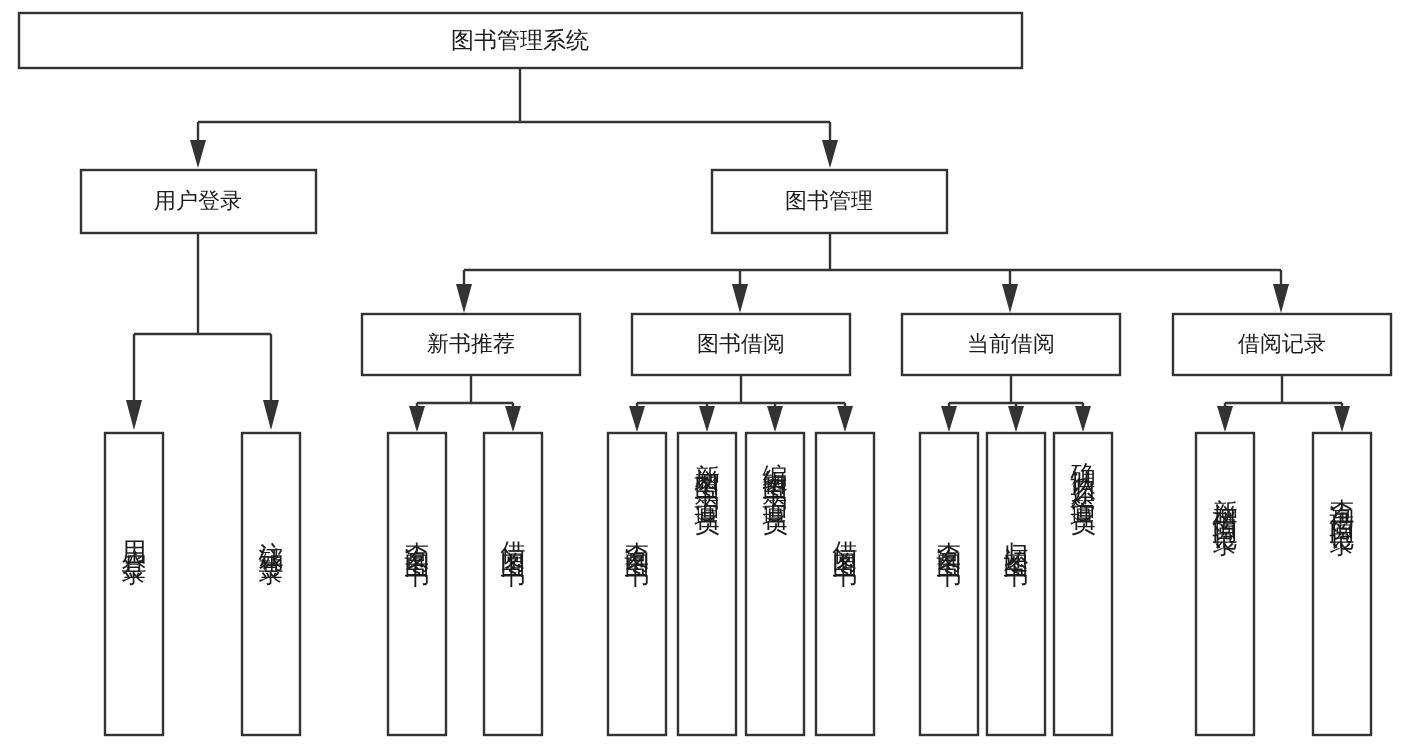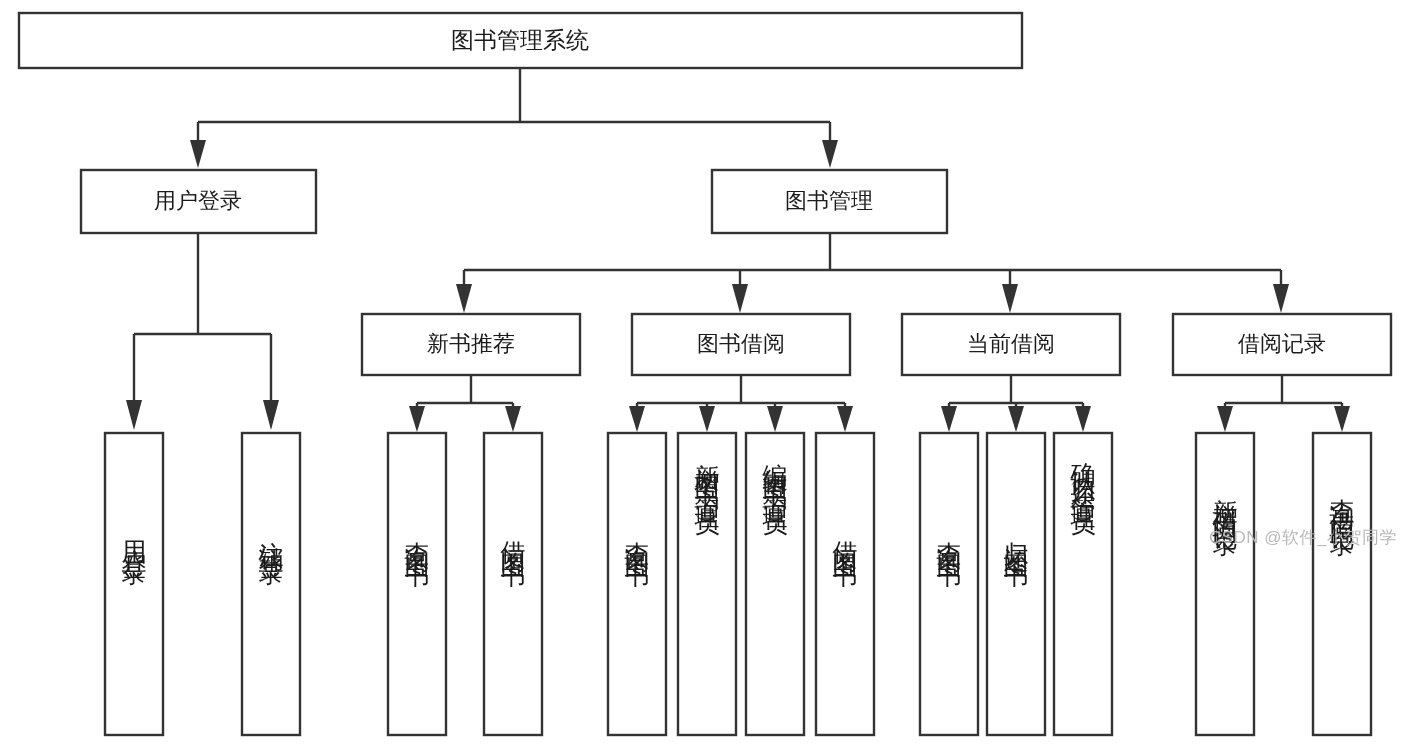--- a/index.html
+++ b/index.html
@@ -263,15 +263,14 @@
   </div>
 
   <div class="leaf-text-wrap" style="left:1196px; top:433px; width:58px; height:302px;">
     <span class="leaf-text" style="margin-top:45px;">新增借阅记录</span>
   </div>
 
   <div class="leaf-text-wrap" style="left:1313px; top:433px; width:58px; height:302px;">
     <span class="leaf-text" style="margin-top:45px;">查询借阅记录</span>
   </div>
 
-  <div class="watermark">CSDN @软件_小贺同学</div>
 
 </div>
 
 </body></html>

